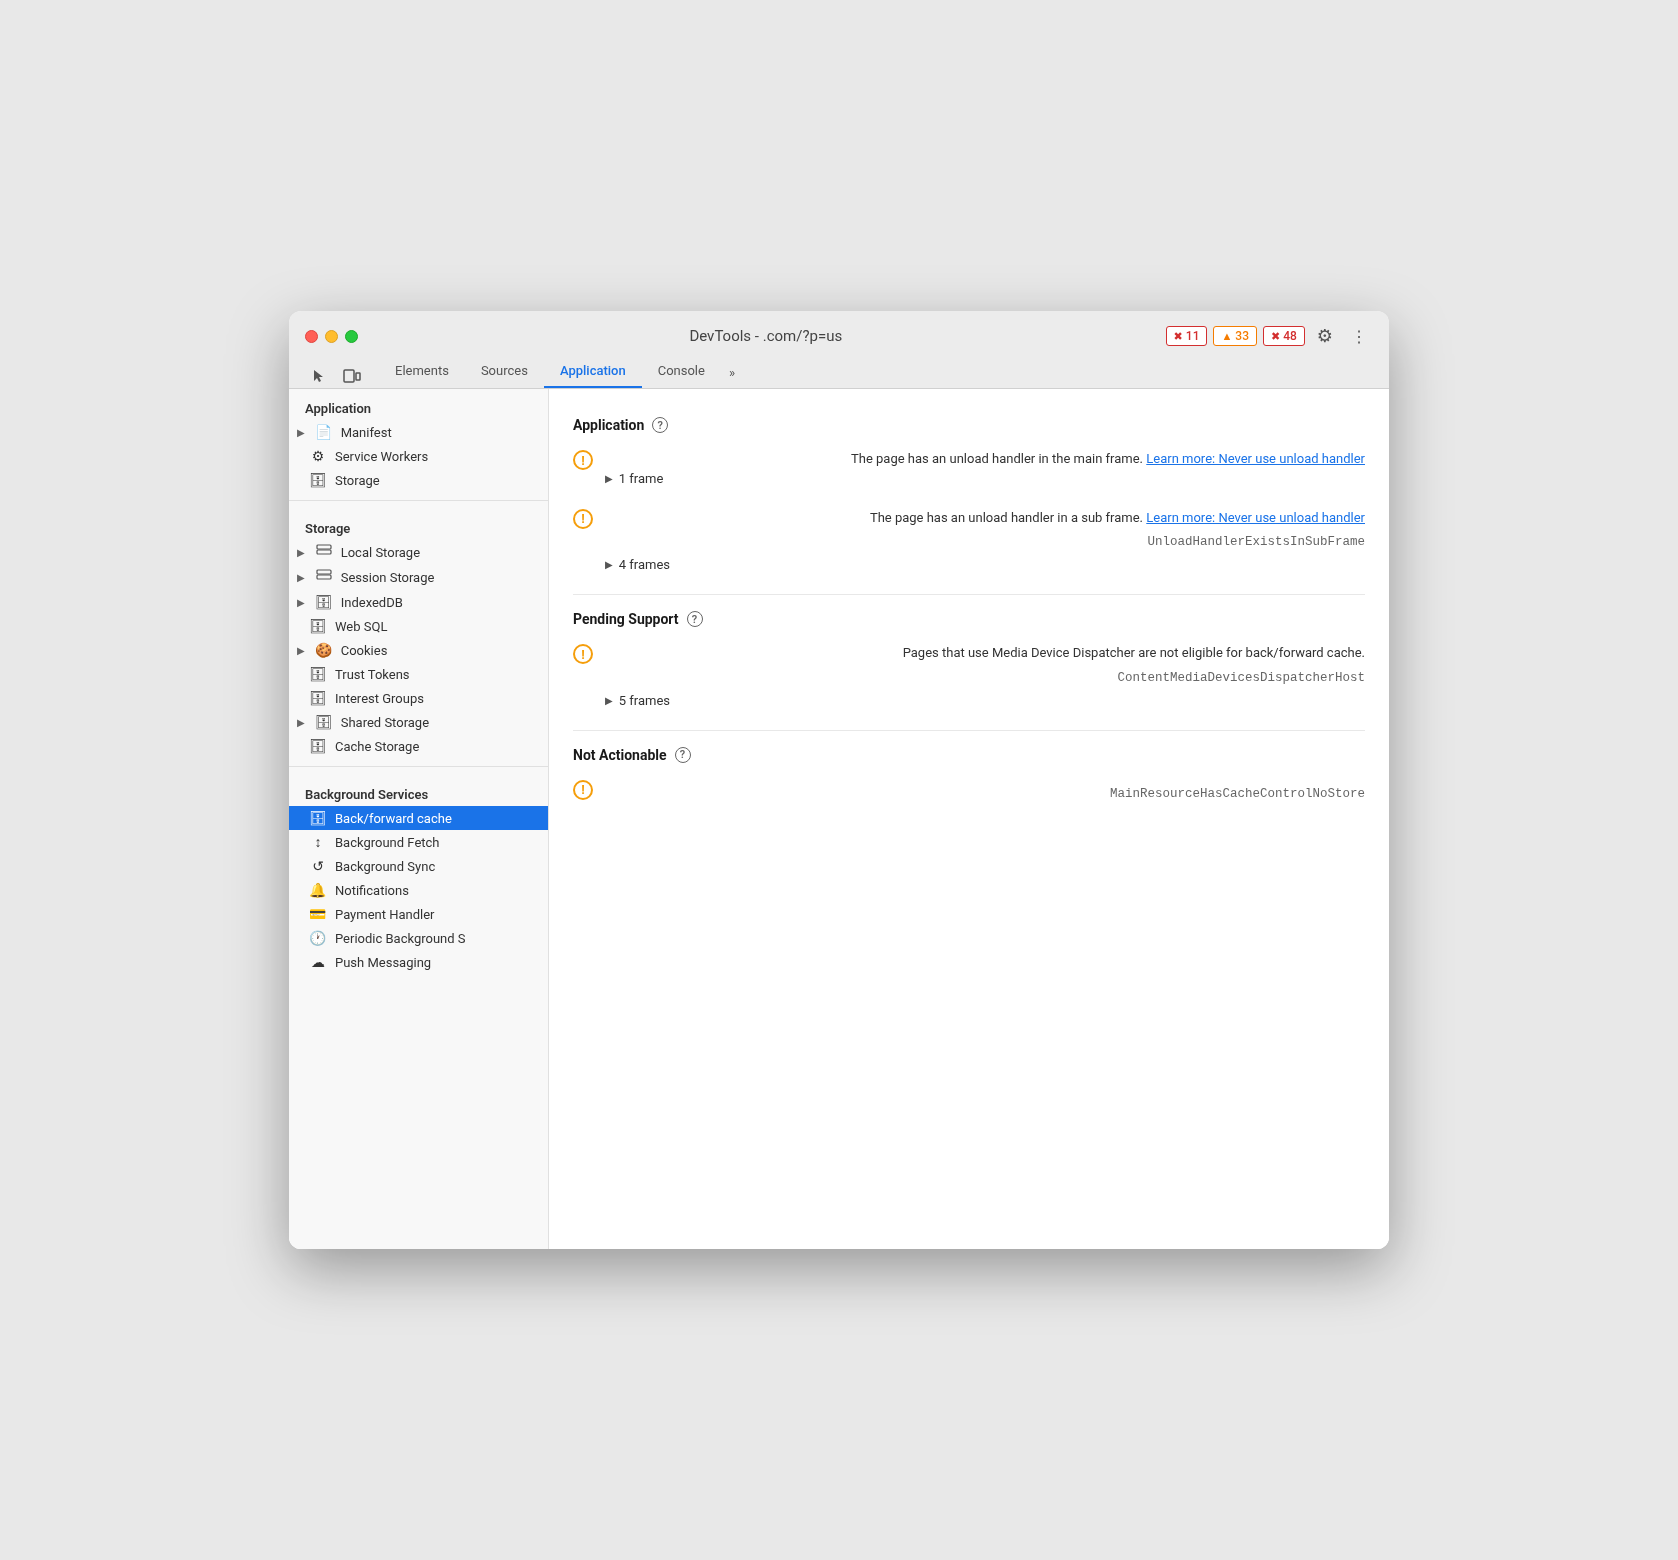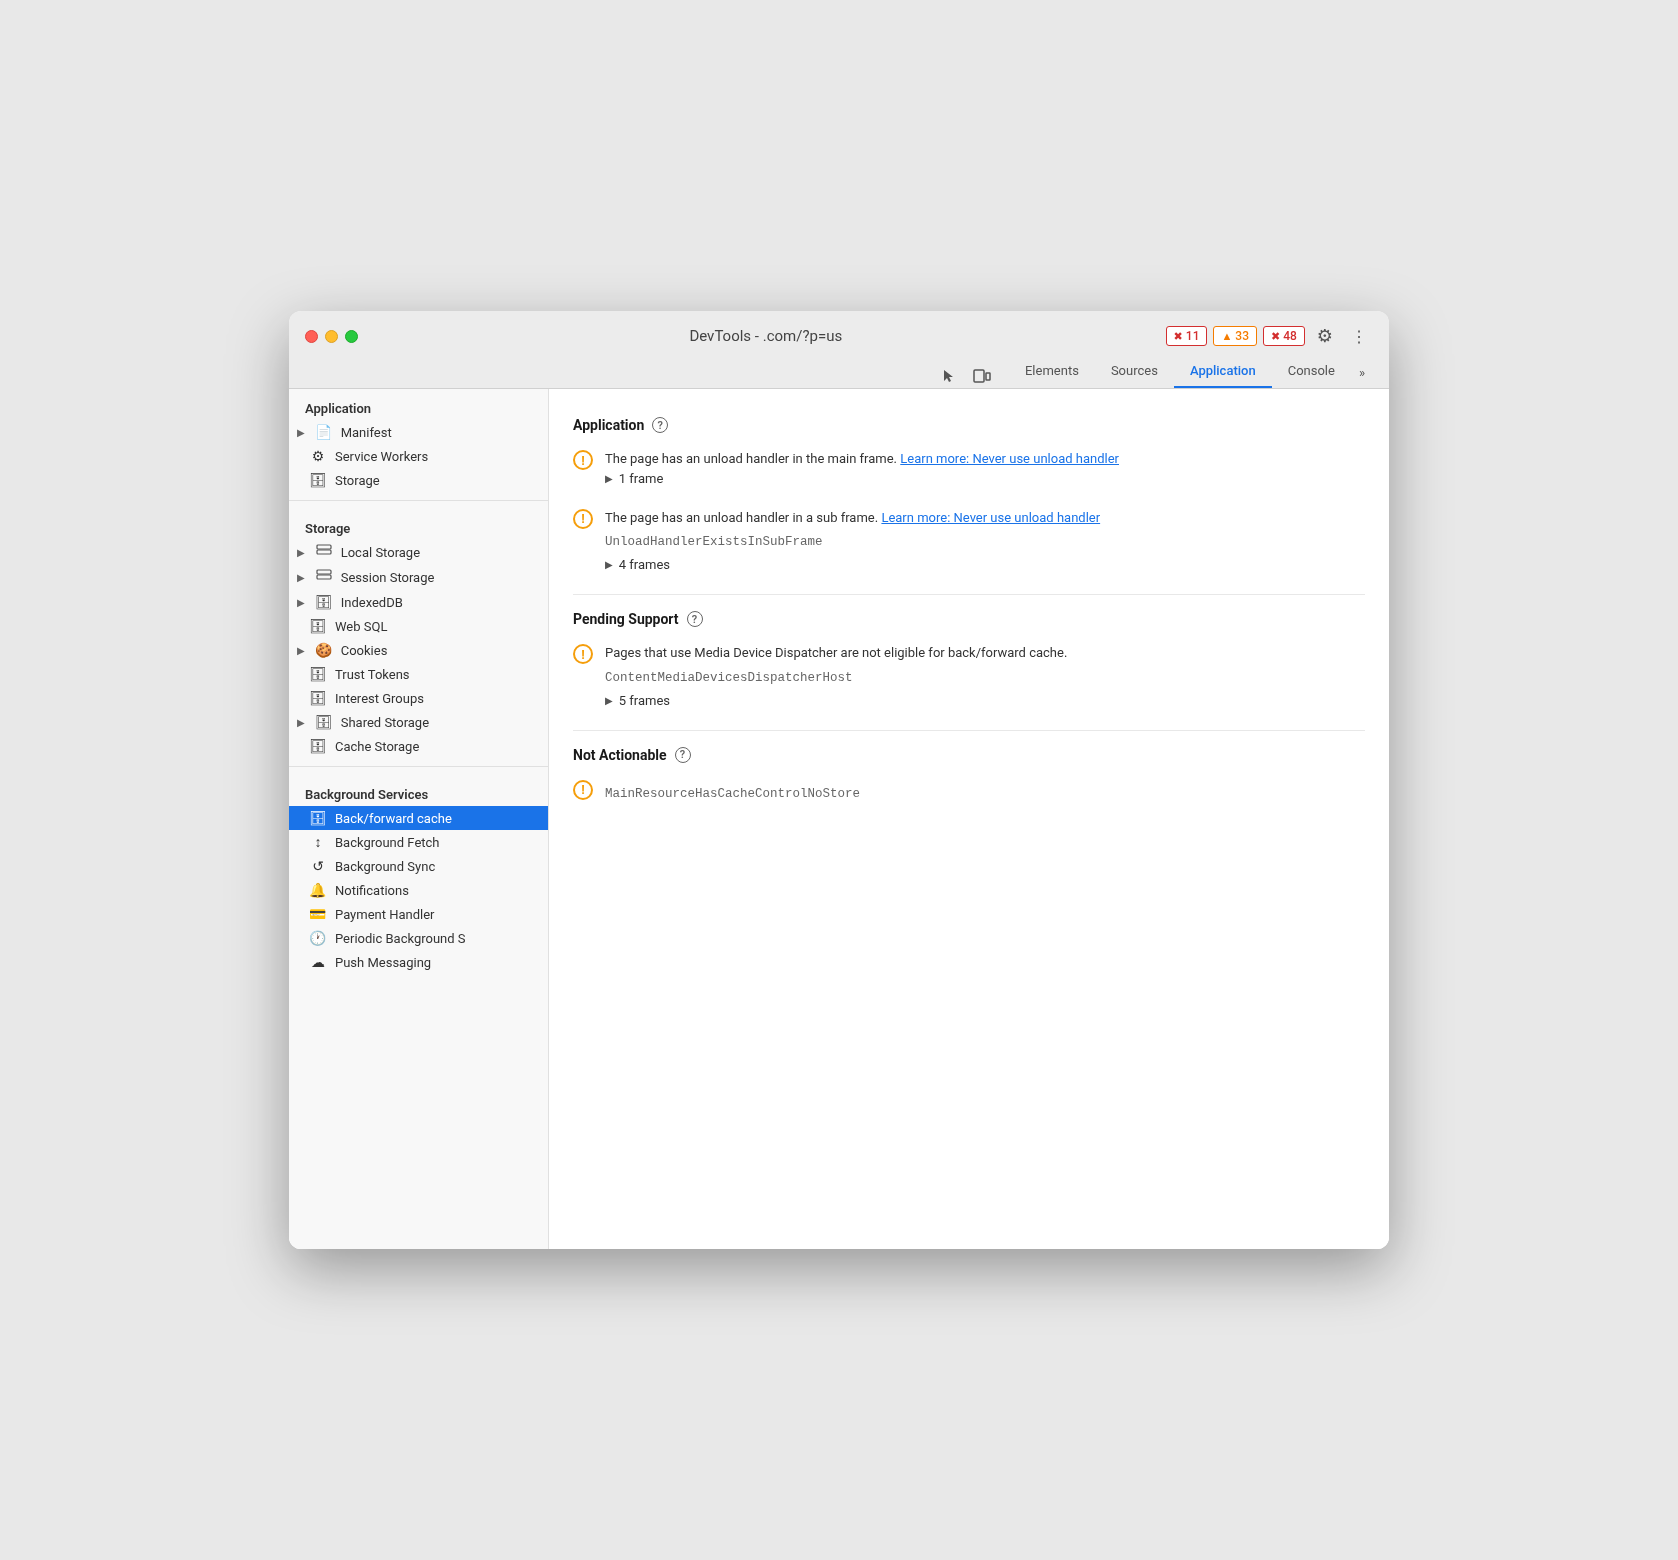--- a/index.html
+++ b/index.html
@@ -54,21 +54,20 @@
     }
     .toolbar-icons-right {
       display: flex;
       align-items: center;
       gap: 6px;
     }
     .tabs-row {
       display: flex;
       align-items: flex-end;
       gap: 0;
-      justify-content: flex-end;
     }
     .toolbar-left {
       display: flex;
       align-items: center;
       gap: 4px;
       margin-right: 12px;
     }
     .icon-btn {
       background: none;
       border: none;
@@ -227,20 +226,21 @@
       align-items: center;
       justify-content: center;
       font-size: 13px;
       color: #f59e0b;
       font-weight: 700;
       flex-shrink: 0;
       margin-top: 1px;
     }
     .warning-content {
       flex: 1;
+      text-align: right;
     }
     .warning-text {
       font-size: 13px;
       color: #333;
       line-height: 1.5;
     }
     .warning-link {
       color: #1a73e8;
       text-decoration: underline;
       cursor: pointer;

